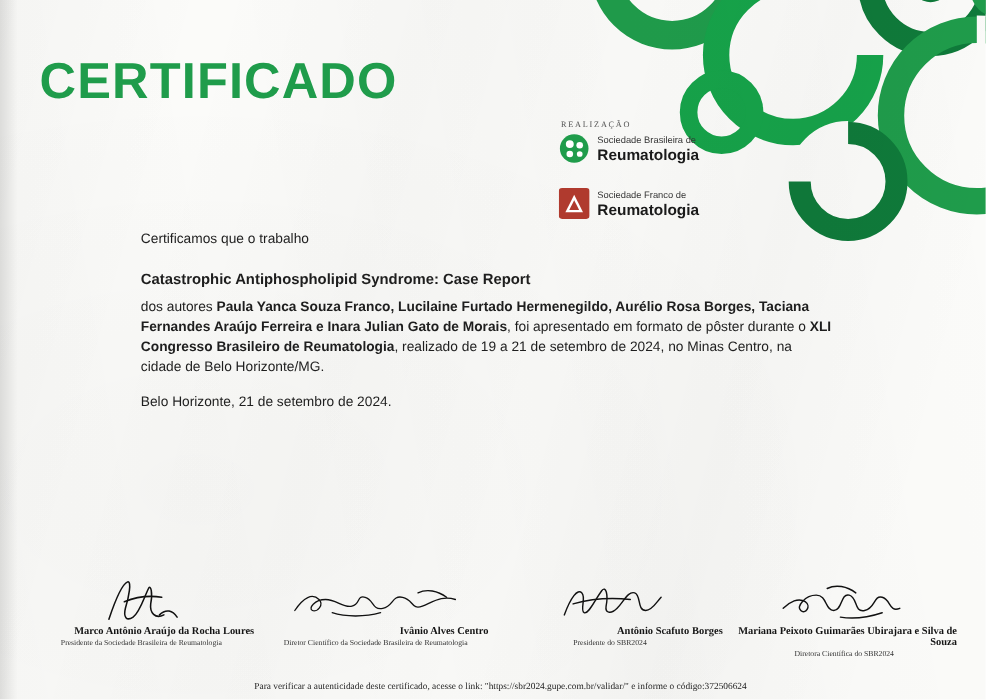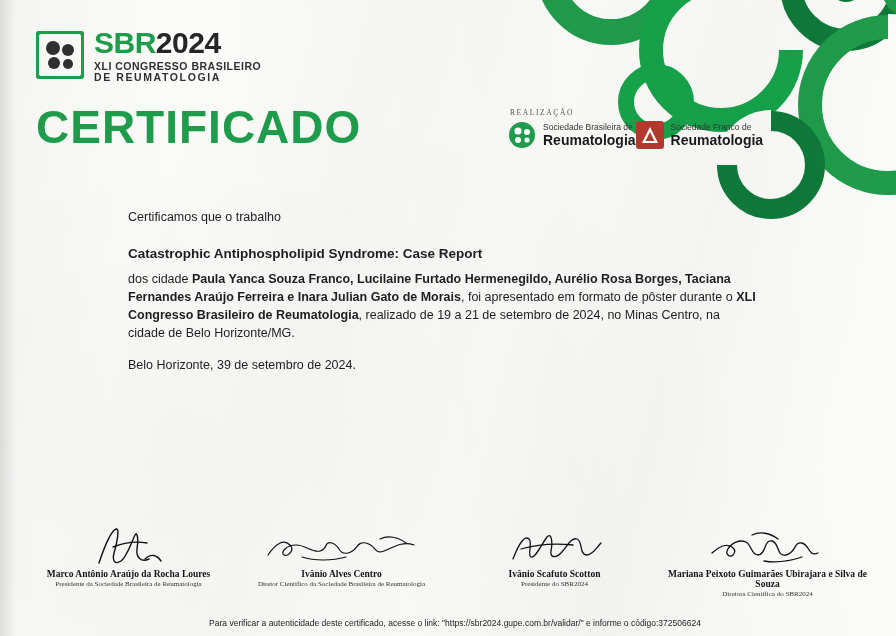--- a/index.html
+++ b/index.html
@@ -110,20 +110,22 @@
     font-size: 7.5px;
     letter-spacing: 1.6px;
     color: #555;
     margin-bottom: 4px;
     margin-left: 2px;
     font-family: Liberation Serif, serif;
   }
   .org-row {
     display: flex;
     align-items: flex-start;
+    gap: 22px;
+    flex-direction: column;
   }
   .org {
     display: flex;
     align-items: center;
     gap: 7px;
   }
   .org-mark { width: 28px; height: 28px; }
   .org-name-small {
     font-size: 8.5px;
     color: #333;
@@ -177,37 +179,38 @@
     display: flex;
     align-items: flex-end;
     justify-content: center;
   }
   .sig-name {
     font-size: 9.5px;
     font-weight: bold;
     color: #141414;
     font-family: "Liberation Serif", serif;
     margin-top: 2px;
+    text-align: right;
   }
   .sig-role {
     font-size: 7px;
     color: #333;
     font-family: "Liberation Serif", serif;
     margin-top: 1px;
   }
 
   
   .footer {
     position: absolute;
     bottom: 8px;
     left: 0;
     right: 0;
     text-align: center;
     font-size: 8.5px;
-    font-family: Liberation Sans, sans-serif;
+    font-family: Liberation Serif, serif;
     color: #222;
     z-index: 5;
     padding-left: 14px;
   }
 </style>
 </head>
 <body>
 
 <div class="certificate">
 
@@ -222,34 +225,20 @@
       <circle cx="372" cy="175" r="78" stroke="#1f9c4b" stroke-width="24"></circle>
       <path d="M372 97 A78 78 0 0 1 450 175" stroke="#fbfbf9" stroke-width="26"></path>
       <circle cx="255" cy="235" r="44" stroke="#0f7a3a" stroke-width="20"></circle>
       <path d="M211 235 A44 44 0 0 1 255 191" stroke="#fbfbf9" stroke-width="22"></path>
       <circle cx="140" cy="172" r="30" stroke="#16a34a" stroke-width="16"></circle>
       <circle cx="392" cy="60" r="26" fill="#1f9c4b"></circle>
     </g>
   </svg>
 
   <div class="header">
-    <div class="logo-row">
-      <svg class="logo-mark" viewBox="0 0 48 48" xmlns="http://www.w3.org/2000/svg">
-        <rect x="1" y="1" width="46" height="46" rx="4" fill="none" stroke="#1f9c4b" stroke-width="4"></rect>
-        <circle cx="17" cy="17" r="7" fill="#2f2f2f"></circle>
-        <circle cx="32" cy="19" r="6" fill="#2f2f2f"></circle>
-        <circle cx="18" cy="32" r="6" fill="#2f2f2f"></circle>
-        <circle cx="32" cy="33" r="5" fill="#2f2f2f"></circle>
-      </svg>
-      <div class="logo-text">
-        <div class="logo-title"><span class="sbr">SBR</span><span>2024</span></div>
-        <div class="logo-sub1">XLI CONGRESSO BRASILEIRO</div>
-        <div class="logo-sub2">DE REUMATOLOGIA</div>
-      </div>
-    </div>
     <div class="cert-word">CERTIFICADO</div>
   </div>
 
   <div class="realizacao">
     <div class="realizacao-label">REALIZAÇÃO</div>
     <div class="org-row">
       <div class="org">
         <svg class="org-mark" viewBox="0 0 28 28" xmlns="http://www.w3.org/2000/svg">
           <circle cx="14" cy="14" r="13" fill="#1f9c4b"></circle>
           <circle cx="10" cy="10" r="3.6" fill="#ffffff"></circle>
@@ -273,23 +262,23 @@
           <div class="org-name-big">Reumatologia</div>
         </div>
       </div>
     </div>
   </div>
 
   <div class="body-text">
     <div class="line-intro">Certificamos que o trabalho</div>
     <div class="line-title">Catastrophic Antiphospholipid Syndrome: Case Report</div>
     <div class="line-authors">
-      <span>dos cidade </span><b>Paula Yanca Souza Franco, Lucilaine Furtado Hermenegildo, Aurélio Rosa Borges, Taciana Fernandes Araújo Ferreira e Inara Julian Gato de Morais</b><span>, foi apresentado em formato de pôster durante o </span><b>XLI Congresso Brasileiro de Reumatologia</b><span>, realizado de 19 a 21 de setembro de 2024, no Minas Centro, na cidade de Belo Horizonte/MG.</span>
-    </div>
-    <div class="line-place">Belo Horizonte, 39 de setembro de 2024.</div>
+      <span>dos autores </span><b>Paula Yanca Souza Franco, Lucilaine Furtado Hermenegildo, Aurélio Rosa Borges, Taciana Fernandes Araújo Ferreira e Inara Julian Gato de Morais</b><span>, foi apresentado em formato de pôster durante o </span><b>XLI Congresso Brasileiro de Reumatologia</b><span>, realizado de 19 a 21 de setembro de 2024, no Minas Centro, na cidade de Belo Horizonte/MG.</span>
+    </div>
+    <div class="line-place">Belo Horizonte, 21 de setembro de 2024.</div>
   </div>
 
   <div class="signatures">
 
     <div class="sig">
       <div class="sig-mark">
         <svg width="120" height="42" viewBox="0 0 120 42" xmlns="http://www.w3.org/2000/svg">
           <g fill="none" stroke="#111" stroke-width="1.4" stroke-linecap="round">
             <path d="M30 38 C36 20, 42 6, 47 4 C51 3, 48 18, 45 28 C43 36, 46 40, 52 36 C58 32, 62 18, 66 10 C68 6, 70 14, 68 24 C67 32, 72 38, 80 34"></path>
             <path d="M44 22 C54 18, 66 16, 78 18"></path>
@@ -317,21 +306,21 @@
 
     <div class="sig">
       <div class="sig-mark">
         <svg width="120" height="42" viewBox="0 0 120 42" xmlns="http://www.w3.org/2000/svg">
           <g fill="none" stroke="#111" stroke-width="1.3" stroke-linecap="round">
             <path d="M18 34 C24 18, 30 10, 34 14 C38 18, 32 30, 36 32 C40 34, 46 20, 52 12 C56 7, 58 16, 56 26 C55 32, 60 34, 66 28 C72 22, 76 12, 82 14 C88 16, 84 30, 92 30 C98 30, 102 22, 106 18"></path>
             <path d="M26 24 C40 20, 60 18, 78 20"></path>
           </g>
         </svg>
       </div>
-      <div class="sig-name">Ivânio Scafuto Scotton</div>
+      <div class="sig-name">Antônio Scafuto Borges</div>
       <div class="sig-role">Presidente do SBR2024</div>
     </div>
 
     <div class="sig">
       <div class="sig-mark">
         <svg width="140" height="42" viewBox="0 0 140 42" xmlns="http://www.w3.org/2000/svg">
           <g fill="none" stroke="#111" stroke-width="1.3" stroke-linecap="round">
             <path d="M14 28 C20 22, 28 18, 34 22 C40 26, 34 34, 30 30 C26 26, 34 16, 44 16 C54 16, 52 30, 60 30 C68 30, 66 14, 74 16 C82 18, 78 32, 88 30 C98 28, 96 16, 104 18 C112 20, 110 32, 120 28"></path>
             <path d="M54 10 C62 6, 72 8, 80 14"></path>
             <path d="M66 36 C78 38, 92 36, 104 32"></path>

